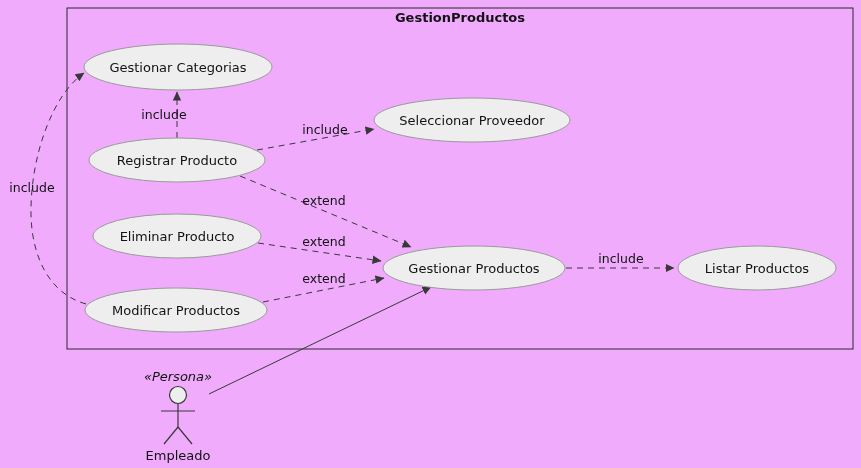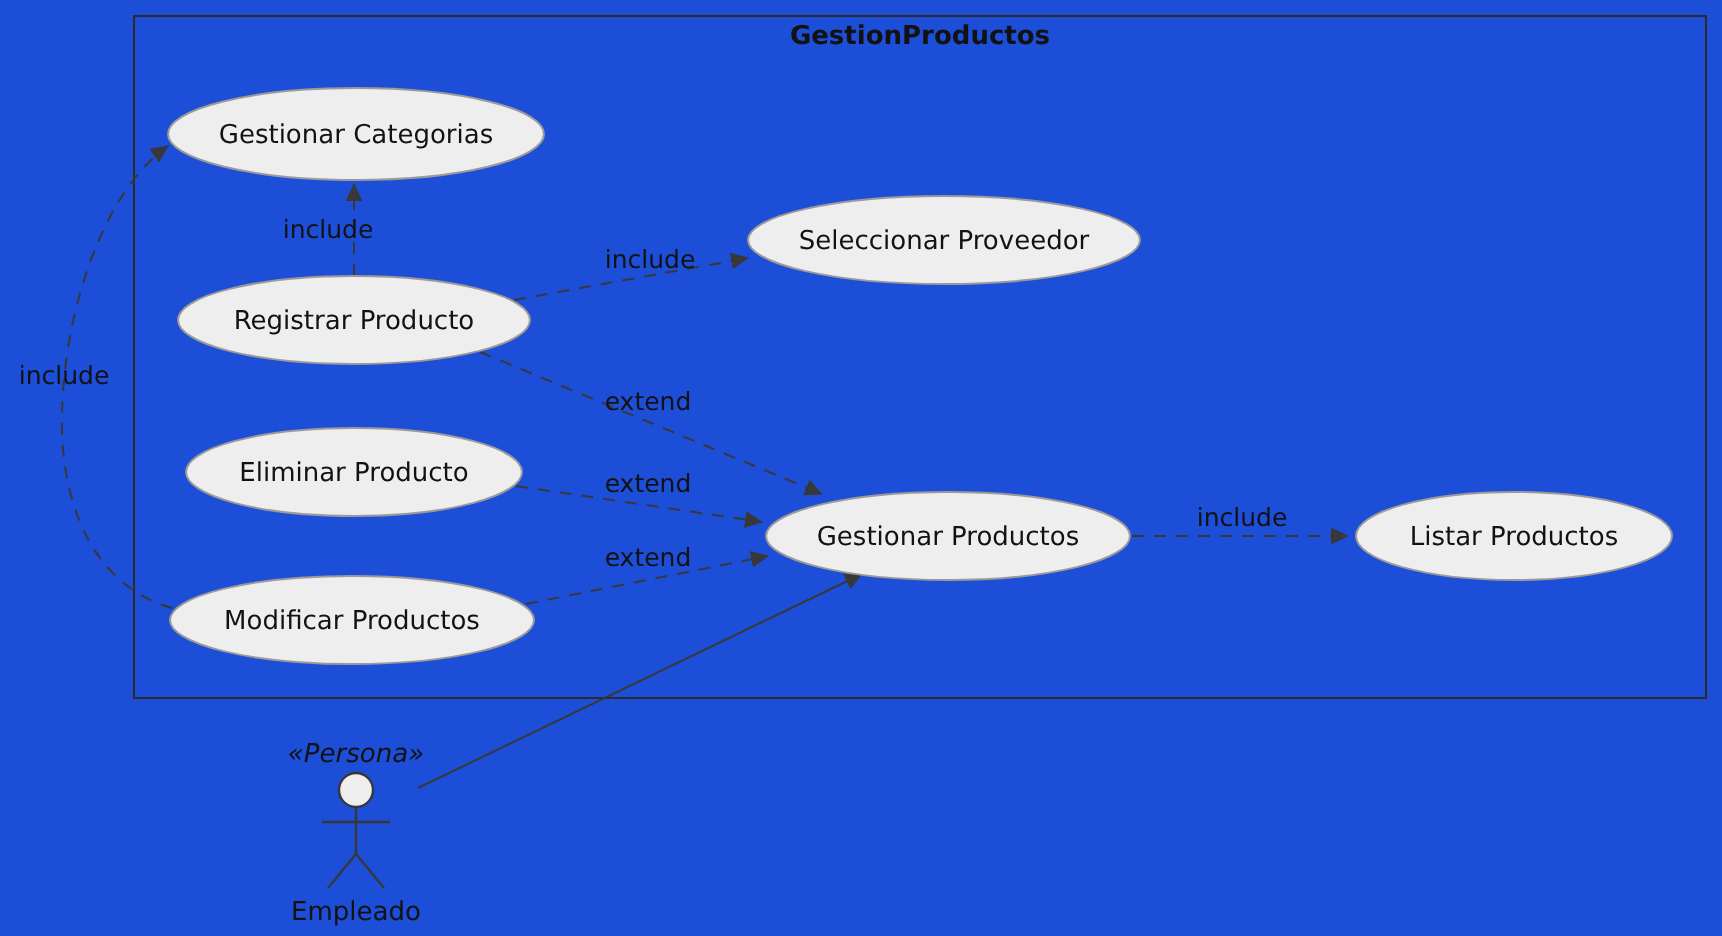--- a/index.html
+++ b/index.html
@@ -1,20 +1,20 @@
 <!DOCTYPE html>
 <html><head>
 <meta charset="utf-8">
 <style>
   html, body { margin: 0; padding: 0; background: #ffffff; }
   .canvas {
     position: relative;
     width: 861px;
     height: 468px;
-    background: #1d4ed8;
+    background: #f0abfc;
     font-family: "DejaVu Sans", sans-serif;
   }
   svg text {
     font-family: "DejaVu Sans", sans-serif;
     font-size: 13px;
     fill: #121212;
   }
   .boundary-rect { fill: none; stroke: #2b2b2b; stroke-width: 1; }
   .boundary-title { font-weight: bold; }
   .node-ellipse { stroke: #9a9a9a; stroke-width: 1; }

